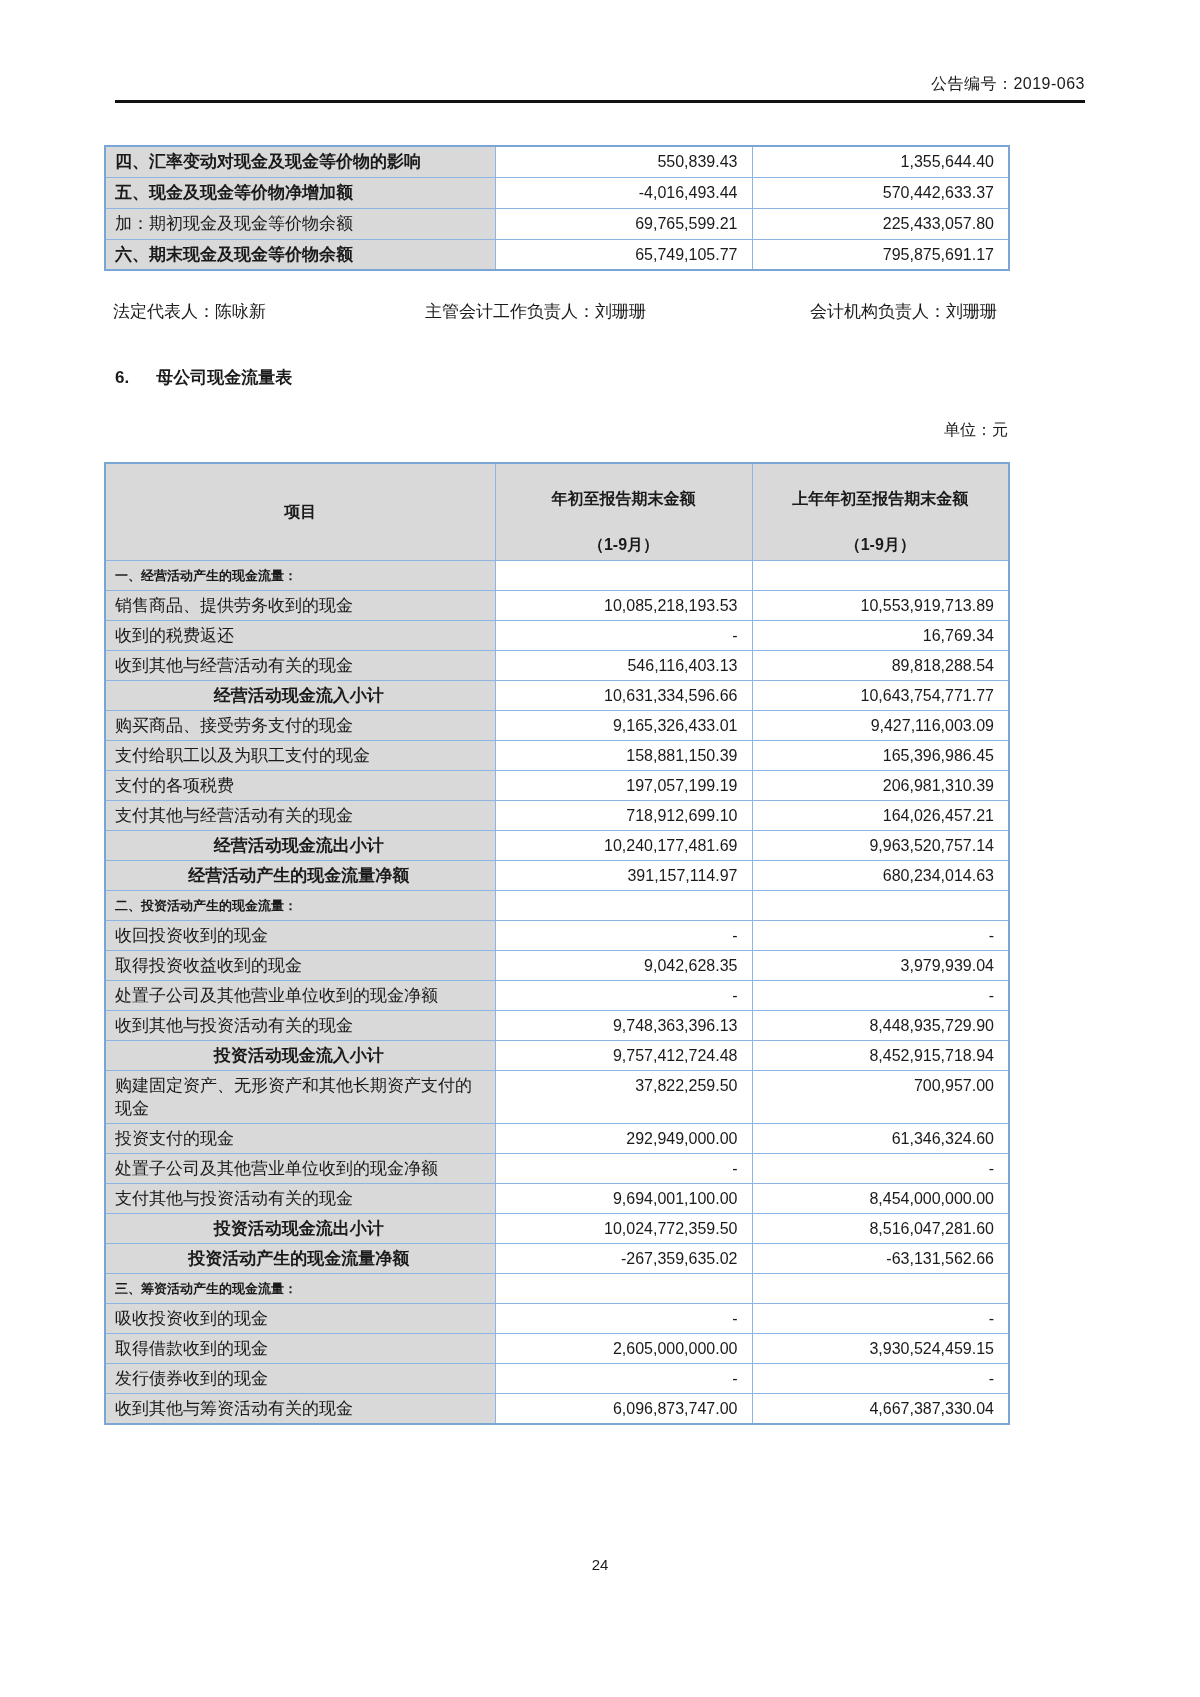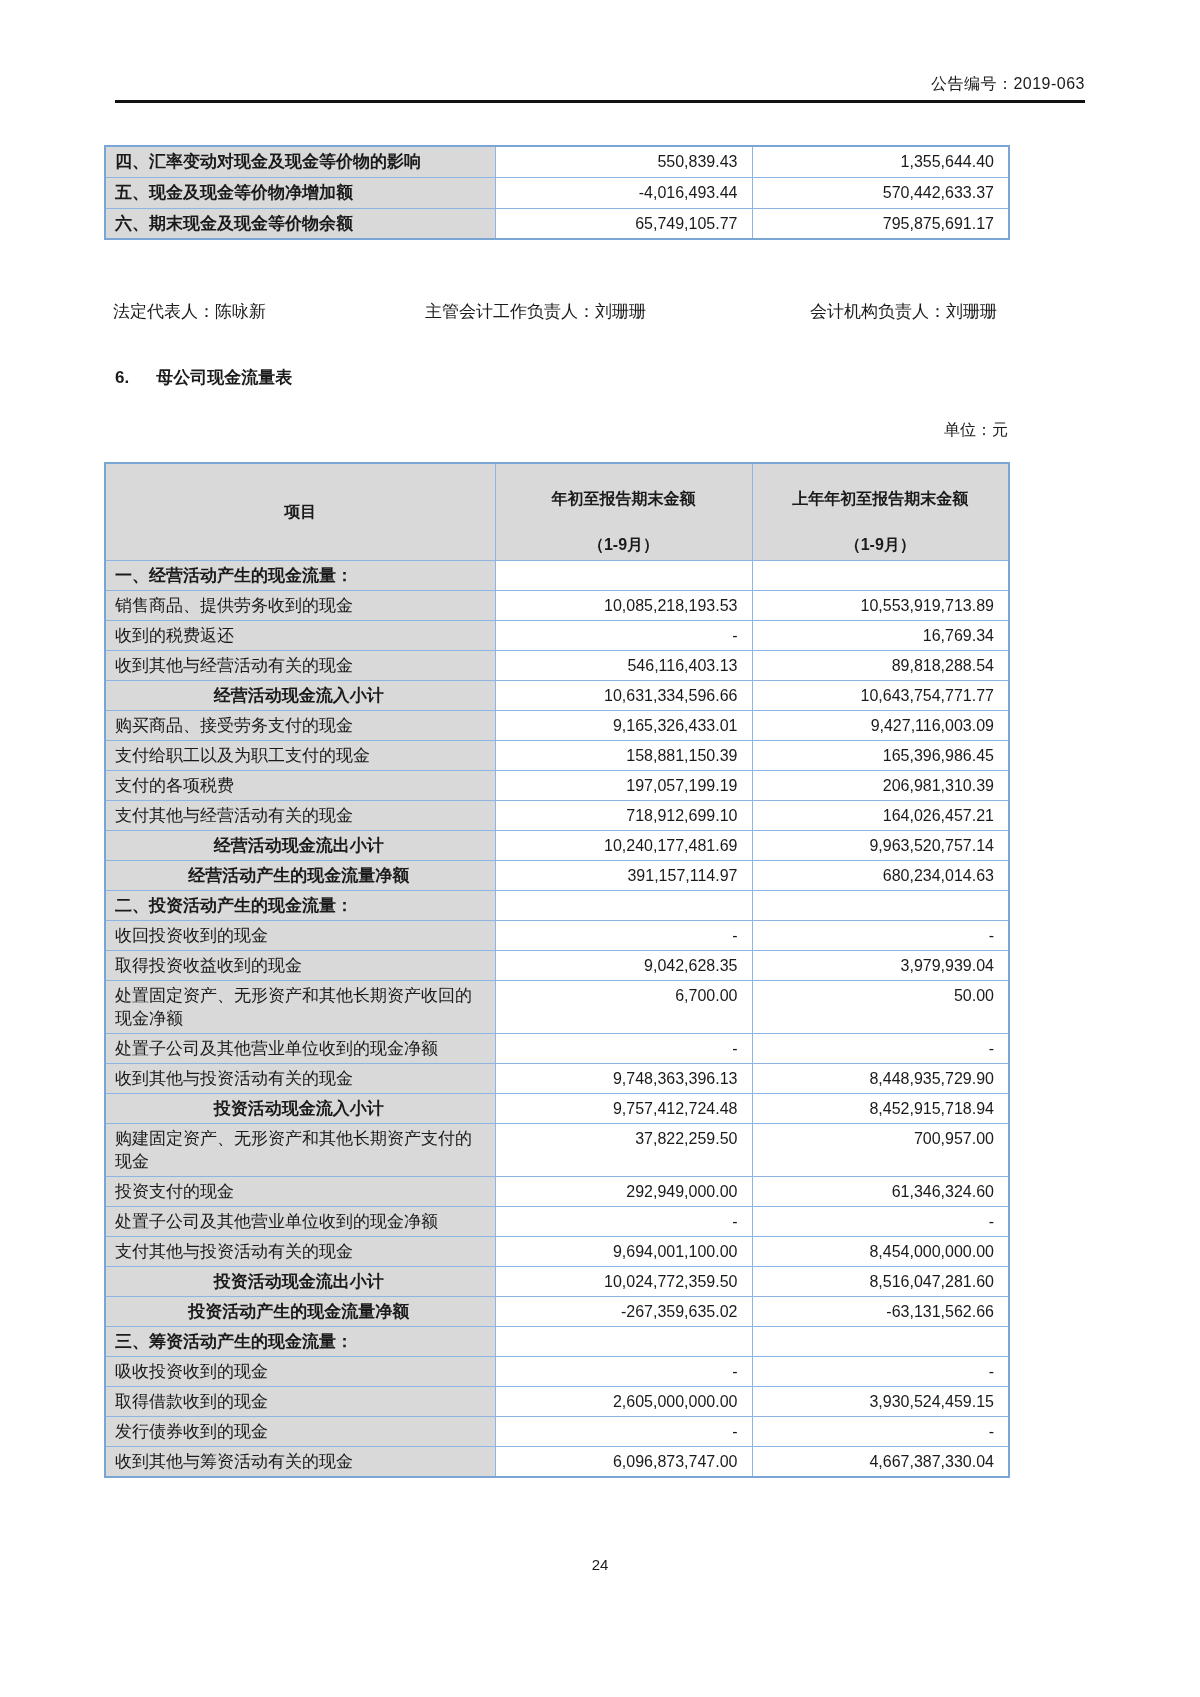--- a/index.html
+++ b/index.html
@@ -14,21 +14,21 @@
   .header-rule{position:absolute;top:100px;left:115px;width:970px;height:3px;background:#111111;}
 
   table.tbl{border-collapse:collapse;table-layout:fixed;border:2px solid #7aa5d4;}
   .tbl td,.tbl th{border:1px solid #8db4e2;box-sizing:border-box;overflow:hidden;}
 
   .tbl td{height:30px;line-height:23px;vertical-align:top;}
   .tbl .lbl{background:#d9d9d9;text-align:left;padding:3px 12px 3px 9px;font-size:17px;}
   .tbl .val{background:#ffffff;text-align:right;padding:3px 14px 3px 6px;font-size:16px;}
   .tbl .lbl.bold{font-weight:bold;}
   tr.section td{background:#d9d9d9;font-weight:bold;}
-  tr.section .lbl{font-size:17px;margin-top:17px;}
+  tr.section .lbl{font-size:13px;margin-top:17px;}
   tr.subtotal .lbl{font-weight:bold;text-align:center;}
 
   .summary{position:absolute;top:145px;left:104px;width:904px;}
   .summary td{height:31px;}
 
   .signatories{position:absolute;top:276px;left:104px;width:904px;height:24px;font-size:17px;margin-top:24px;}
   .signatories span{position:absolute;top:0;white-space:nowrap;}
   .sig-1{left:9px;}
   .sig-2{left:321px;}
   .sig-3{left:706px;}
@@ -64,20 +64,25 @@
     <tbody>
         <tr class="detail">
           <td class="lbl bold">四、汇率变动对现金及现金等价物的影响</td>
           <td class="val">550,839.43</td>
           <td class="val">1,355,644.40</td>
         </tr>
         <tr class="detail">
           <td class="lbl bold">五、现金及现金等价物净增加额</td>
           <td class="val">-4,016,493.44</td>
           <td class="val">570,442,633.37</td>
+        </tr>
+        <tr class="detail">
+          <td class="lbl">加：期初现金及现金等价物余额</td>
+          <td class="val">69,765,599.21</td>
+          <td class="val">225,433,057.80</td>
         </tr>
         <tr class="detail">
           <td class="lbl bold">六、期末现金及现金等价物余额</td>
           <td class="val">65,749,105.77</td>
           <td class="val">795,875,691.17</td>
         </tr>
       </tbody>
   </table>
 
   <div class="signatories">
@@ -176,25 +181,20 @@
           <td class="lbl">收回投资收到的现金</td>
           <td class="val">-</td>
           <td class="val">-</td>
         </tr>
         <tr class="detail">
           <td class="lbl">取得投资收益收到的现金</td>
           <td class="val">9,042,628.35</td>
           <td class="val">3,979,939.04</td>
         </tr>
         <tr class="detail">
-          <td class="lbl">处置固定资产、无形资产和其他长期资产收回的现金净额</td>
-          <td class="val">6,700.00</td>
-          <td class="val">50.00</td>
-        </tr>
-        <tr class="detail">
           <td class="lbl">处置子公司及其他营业单位收到的现金净额</td>
           <td class="val">-</td>
           <td class="val">-</td>
         </tr>
         <tr class="detail">
           <td class="lbl">收到其他与投资活动有关的现金</td>
           <td class="val">9,748,363,396.13</td>
           <td class="val">8,448,935,729.90</td>
         </tr>
         <tr class="subtotal">

